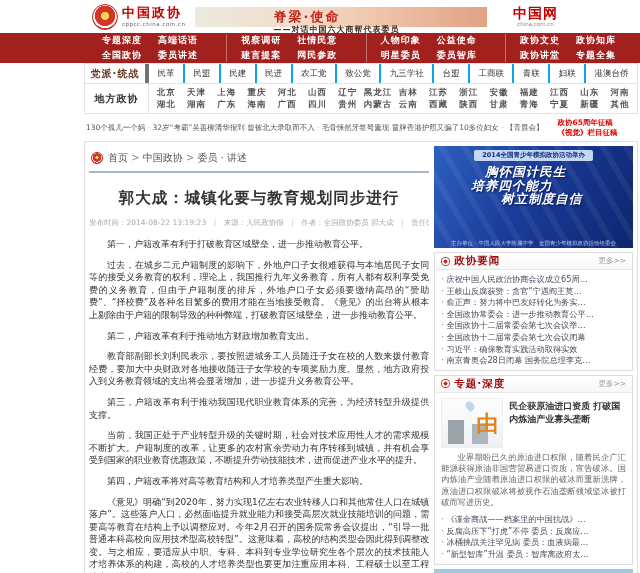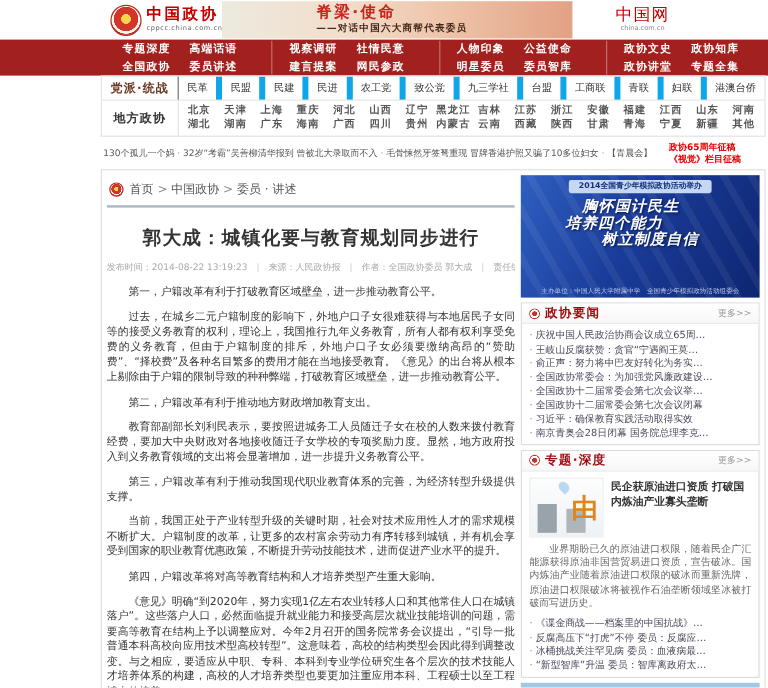--- a/index.html
+++ b/index.html
@@ -11,42 +11,42 @@
   .topbar { height:33px; background:#fff; }
   .hrow { display:flex; align-items:center; height:33px; }
   .logo { display:flex; align-items:center; gap:4px; margin-left:8px; cursor:pointer; }
   .emblem { width:26px; height:26px; border-radius:50%; flex:none;
     background:radial-gradient(circle at 50% 45%, #f9d34a 0 22%, #d3352b 24% 56%, #fdf6ee 58% 68%, #cf342b 70% 100%);
     border:1px solid #b52a22; }
   .emblem.small { width:12px; height:12px; border-width:1px; }
   .logotxt { display:flex; flex-direction:column; line-height:1.1; }
   .logotxt b { font-size:13px; color:#c30000; letter-spacing:2px; }
   .logotxt i { font-style:normal; font-size:5.5px; color:#666; letter-spacing:.5px; }
-  .hbanner { width:292px; height:31px; padding:3px 0 0 78px;
+  .hbanner { width:292px; height:20px; margin-left:10px; padding:3px 0 0 78px;
     background:linear-gradient(90deg,#eceadf 0%,#f3ddcb 35%,#eec3a8 65%,#e2a184 100%); }
   .hbt { font-size:13px; font-weight:bold; color:#c3261d; letter-spacing:2px; line-height:14px; }
   .hbs { font-size:8px; font-weight:bold; color:#43281c; letter-spacing:1px; }
   .sitelogo { margin-left:auto; margin-right:80px; text-align:center; cursor:pointer; }
-  .slt { font-size:14px; font-weight:normal; color:#c30000; letter-spacing:1px; line-height:15px; }
+  .slt { font-size:14px; font-weight:bold; color:#c30000; letter-spacing:1px; line-height:15px; }
   .sls { font-size:5.5px; color:#888; }
 
   
   .rednav { height:30px; background:#a2211e; }
   .navrow { display:flex; align-items:center; height:30px; justify-content:space-between; padding:0 8px 0 4px; }
   .navgroup { display:grid; grid-template-columns:auto auto; gap:2px 16px; padding:0 14px; }
   .navgroup + .navgroup { border-left:1px solid rgba(255,255,255,.35); }
   .navlink { font-size:9px; font-weight:bold; color:#fff; letter-spacing:1px; cursor:pointer; white-space:nowrap; }
 
   
   .partyrow { display:flex; border:1px solid #e3e3e3; height:21px; background:#fff; }
   .plabel { width:64px; display:flex; align-items:center; justify-content:center;
-    font-size:10px; font-weight:bold; color:#6b3b24; border-right:1px solid #737373; letter-spacing:1px; }
+    font-size:10px; font-weight:bold; color:#6b3b24; border-right:4px solid #737373; letter-spacing:1px; }
   .ptabs { flex:1; display:flex; }
   .ptab { flex:1 1 auto; display:flex; align-items:center; justify-content:center;
-    font-size:8.5px; color:#333; border-right:5px solid #0ea5e9; cursor:pointer; white-space:nowrap; padding:0 2px; }
+    font-size:8.5px; color:#333; border-right:2px solid #0ea5e9; cursor:pointer; white-space:nowrap; padding:0 2px; }
   .ptab:last-child { border-right:none; }
   .localrow { display:flex; border:1px solid #e3e3e3; border-top:none; background:#fff; }
   .llabel { width:64px; display:flex; align-items:center; justify-content:center;
     font-size:10px; font-weight:bold; color:#333; border-right:1px solid #e3e3e3; letter-spacing:1px; }
   .lgrid { flex:1; padding:3px 2px; }
   .lrow { display:grid; grid-template-columns:repeat(16,1fr); }
   .lcity { font-size:8.5px; font-weight:bold; color:#555; text-align:center; line-height:11.5px;
     cursor:pointer; white-space:nowrap; letter-spacing:1px; }
 
   
@@ -288,21 +288,21 @@
           <div class="sboxhead">
             <span class="sicon"></span>
             <span class="stitle">政协要闻</span>
             <span class="smore">更多&gt;&gt;</span>
           </div>
           <div class="slist">
 
           <div class="sitem">庆祝中国人民政治协商会议成立65周…</div>
               <div class="sitem">王岐山反腐获赞：贪官“宁遇阎王莫…</div>
               <div class="sitem">俞正声：努力将中巴友好转化为务实…</div>
-              <div class="sitem">全国政协常委会：为加强党风廉政建设…</div>
+              <div class="sitem">全国政协常委会：进一步推动教育公平…</div>
               <div class="sitem">全国政协十二届常委会第七次会议举…</div>
               <div class="sitem">全国政协十二届常委会第七次会议闭幕</div>
               <div class="sitem">习近平：确保教育实践活动取得实效</div>
               <div class="sitem">南京青奥会28日闭幕 国务院总理李克…</div>
             </div>
         </div>
 
         <div class="sbox">
           <div class="sboxhead">
             <span class="sicon"></span>

